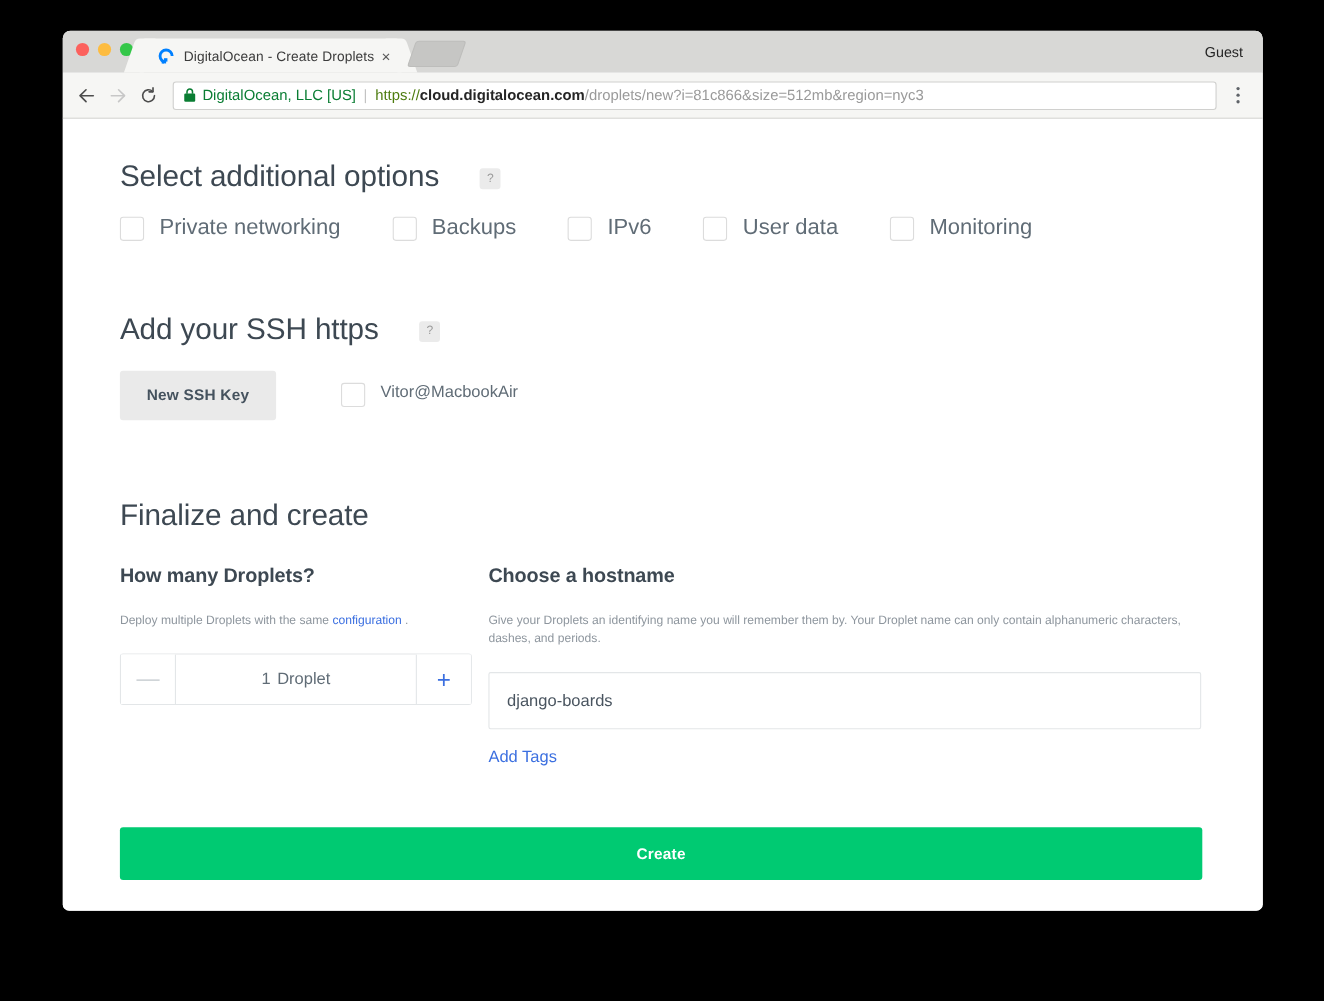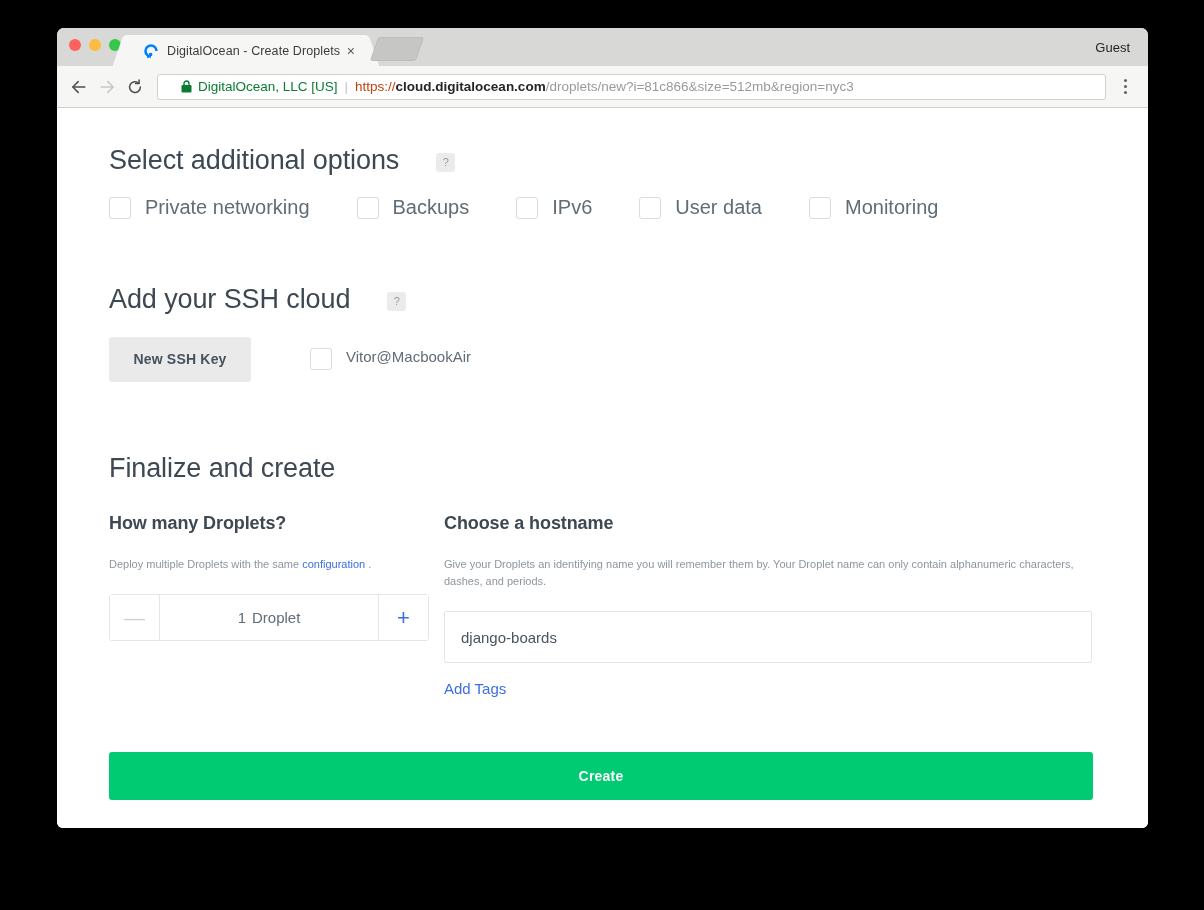--- a/index.html
+++ b/index.html
@@ -135,28 +135,28 @@
   .nav-btn svg { display: block; }
   .omnibox {
     flex: 1;
     height: 26px;
     background: #ffffff;
     border: 1px solid #d0d0ce;
     border-radius: 3px;
     margin: 0 6px 0 8px;
     display: flex;
     align-items: center;
-    padding: 0 23px;
+    padding: 0 9px;
     overflow: hidden;
     font-size: 13.5px;
   }
   .lock-icon { flex: none; margin-right: 6px; display:flex; }
   .site-id { color: #0a7d33; white-space: nowrap; }
   .omni-sep { color: #c3c3c3; margin: 0 7px; }
-  .url-scheme { color: #c2410c; }
+  .url-scheme { color: #4d7c0f; }
   .url-host { color: #252525; font-weight: bold; }
   .url-path { color: #9a9a9a; }
   .url-wrap { white-space: nowrap; overflow: hidden; }
   .menu-btn {
     width: 26px; height: 28px;
     display: flex; flex-direction: column;
     align-items: center; justify-content: center;
     gap: 3px; flex: none;
   }
   .menu-dot { width: 3px; height: 3px; border-radius: 50%; background: #5f6368; }
@@ -445,21 +445,21 @@
           </label>
           <label class="opt">
             <span class="cbox"></span>
             <span class="opt-label">Monitoring</span>
           </label>
         </div>
       </div>
 
       <div class="ssh-block">
         <h2 class="section-title">
-          <span>Add your SSH cloud</span>
+          <span>Add your SSH https</span>
           <span class="help-badge">?</span>
         </h2>
 
         <div class="ssh-row">
           <button class="new-ssh-btn">New SSH Key</button>
           <label class="ssh-key">
             <span class="cbox"></span>
             <span class="ssh-key-label">Vitor@MacbookAir</span>
           </label>
         </div>

